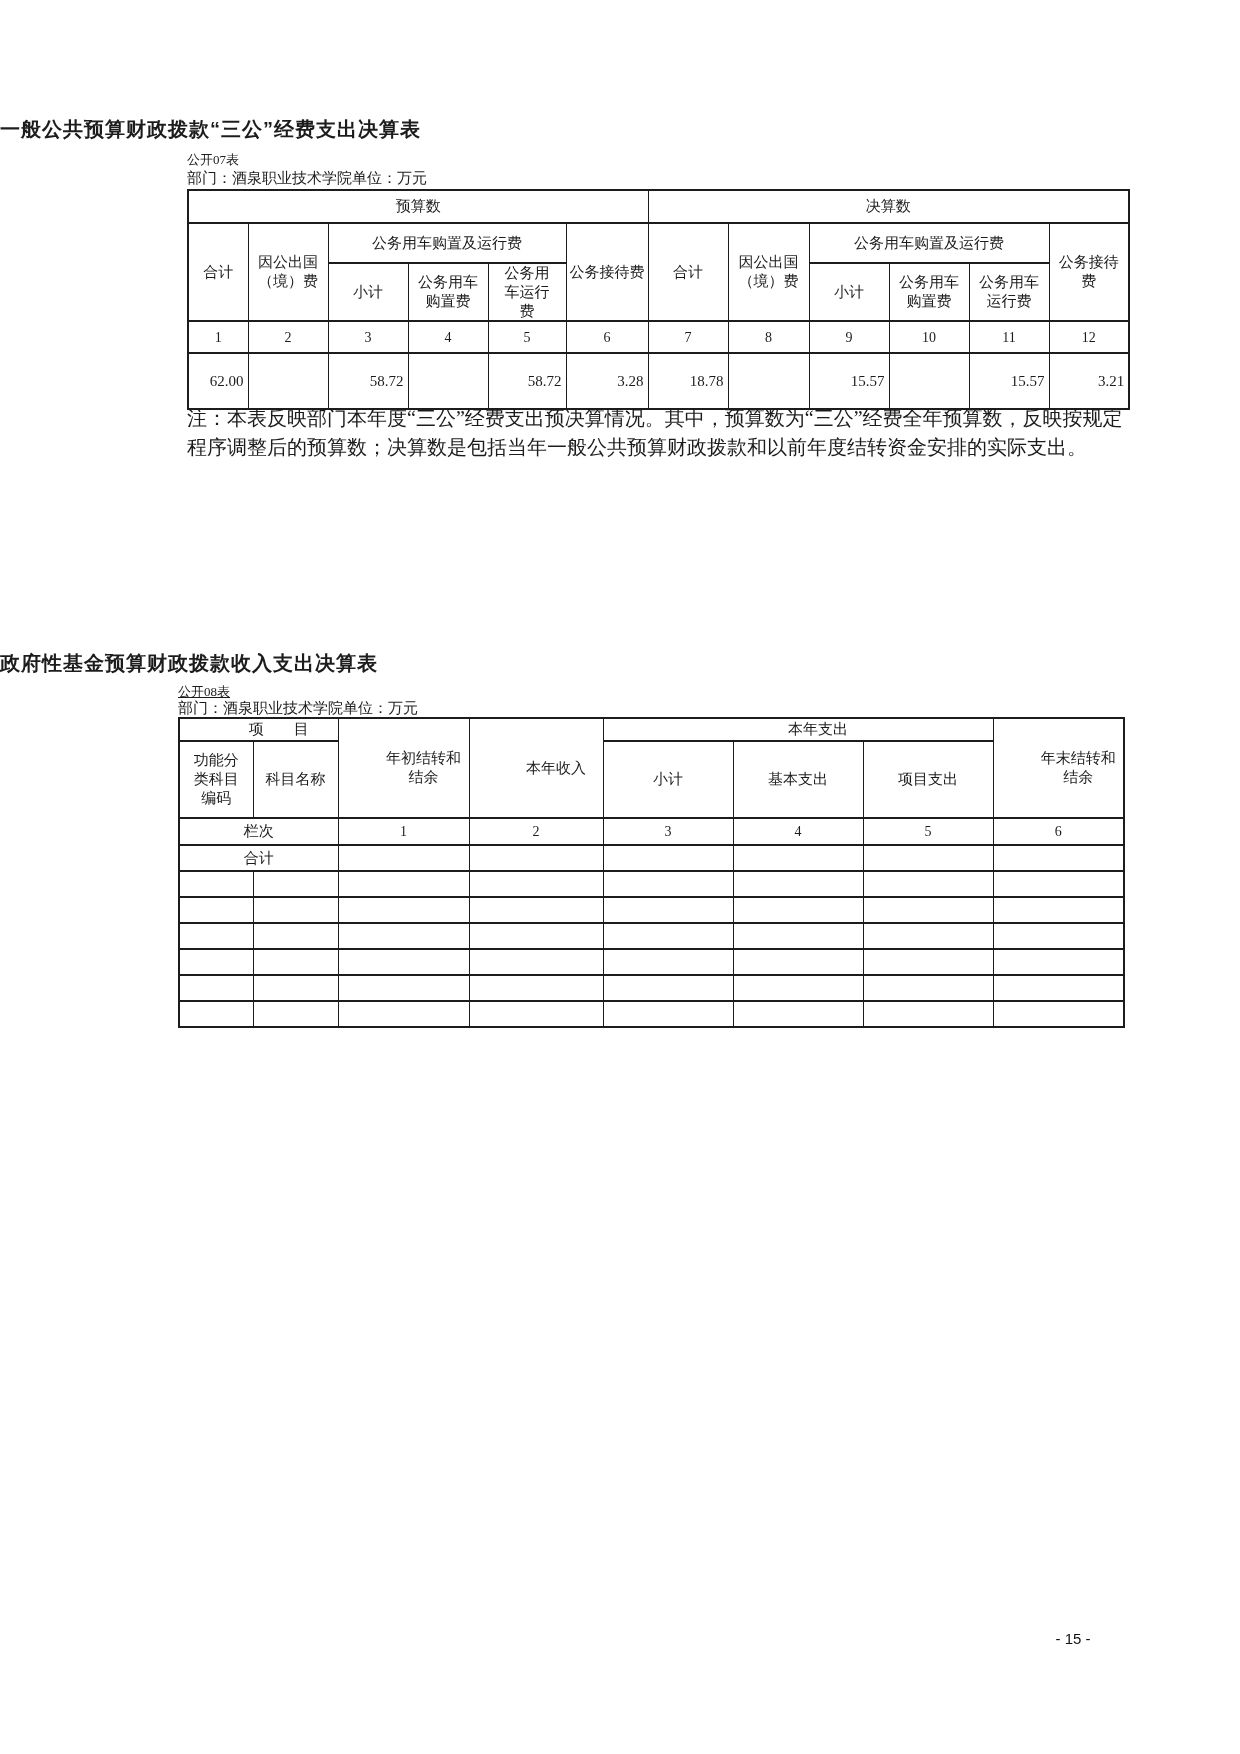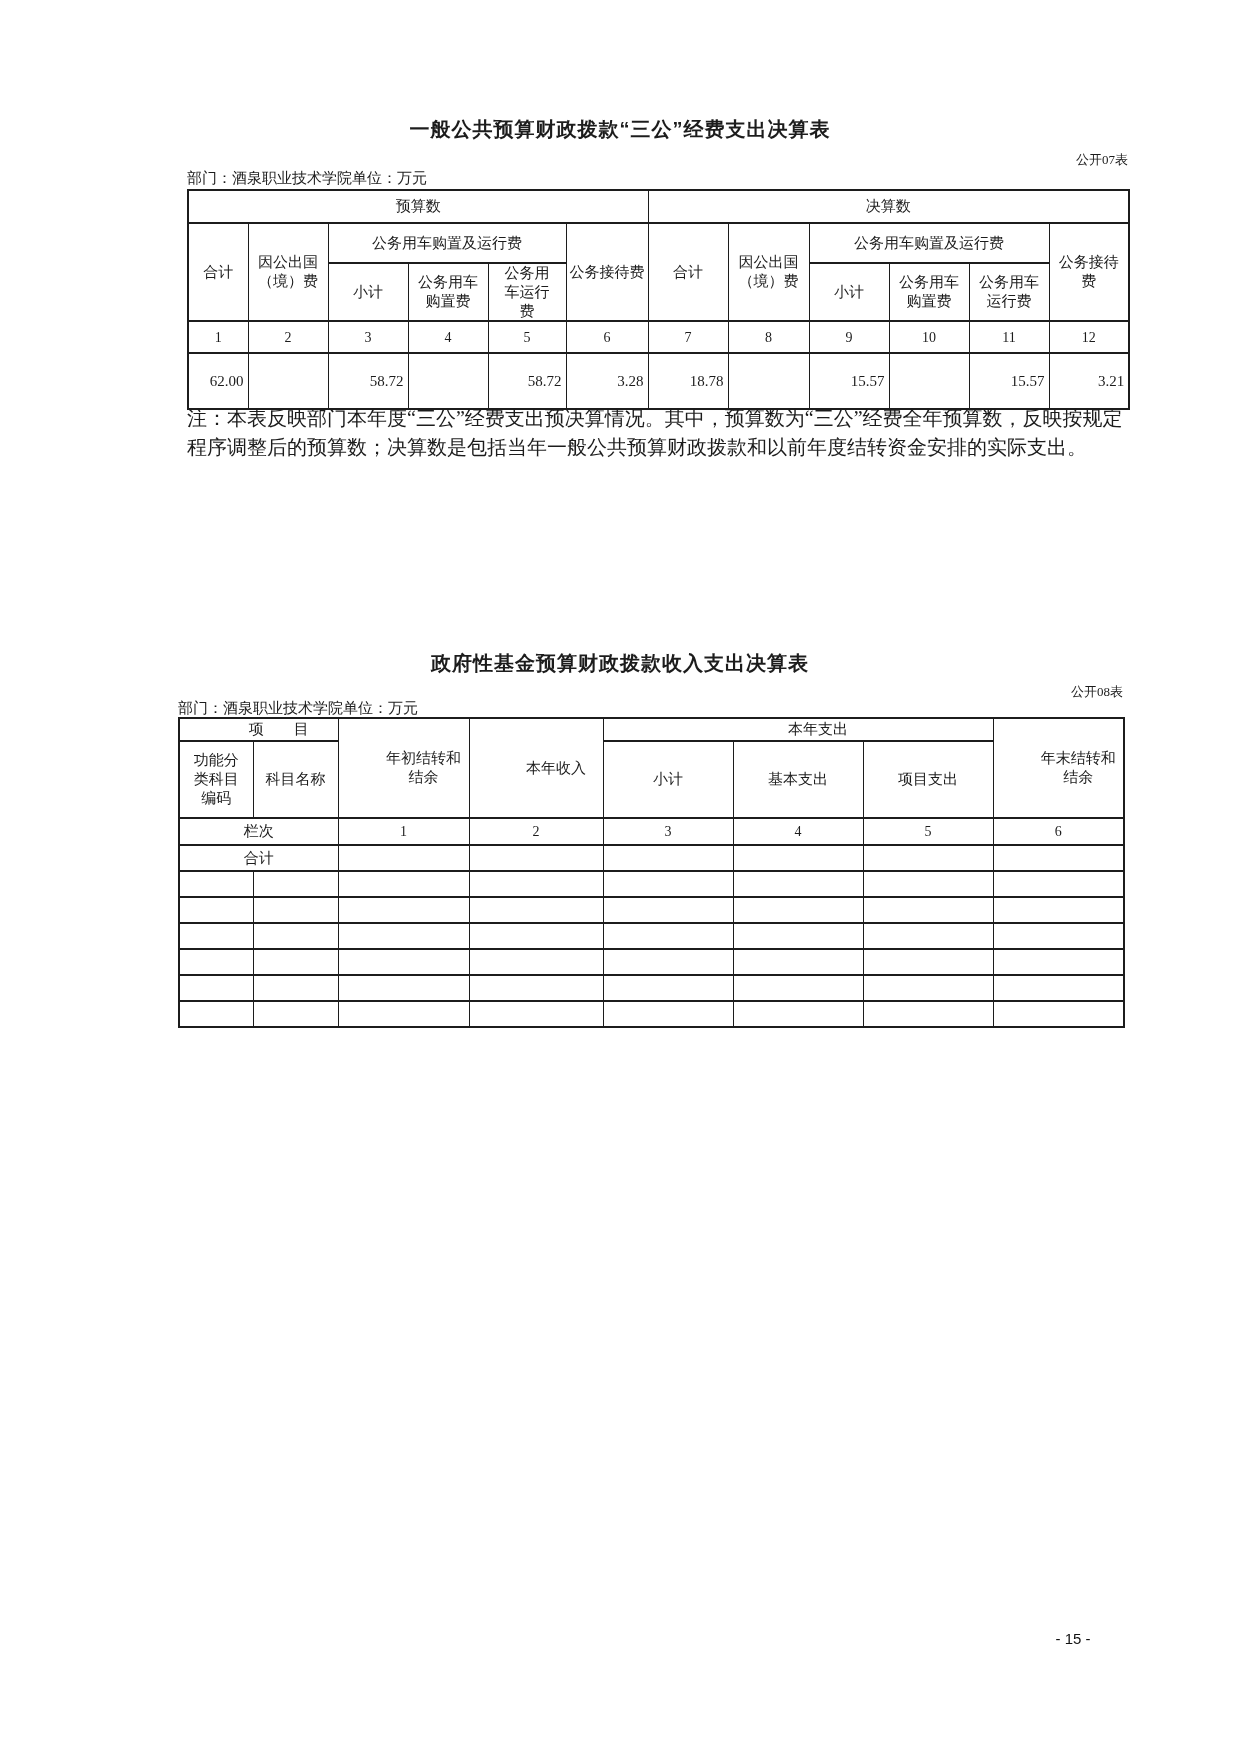--- a/index.html
+++ b/index.html
@@ -1,29 +1,29 @@
 <!DOCTYPE html>
 <html><head>
 <meta charset="utf-8">
 <style>
   html,body { margin:0; padding:0; background:#ffffff; }
   .sheet {
     position:relative; width:1240px; height:1754px; background:#ffffff;
     font-family:"Liberation Serif", serif; color:#1c1c1c; overflow:hidden;
   }
   .doc-title {
-    position:absolute; left:0; width:100%; text-align:center;
+    position:absolute; left:0; width:100%; text-align:left;
     font-family:"Liberation Sans", sans-serif; font-weight:bold;
     font-size:20px; letter-spacing:1px;
   }
   #title1 { top:116px; }
   #title2 { top:650px; }
-  .sheet-label { position:absolute; font-size:13px; text-align:right; }
+  .sheet-label { position:absolute; font-size:13px; }
   #sheet-label1 { top:151px; left:187px; width:941px; }
-  #sheet-label2 { top:683px; left:178px; width:945px; }
+  #sheet-label2 { top:683px; left:178px; width:945px;text-decoration:underline; }
   .meta-row { position:absolute; display:flex; font-size:15px; }
   #meta1 { top:169px; left:187px; width:941px; }
   #meta2 { top:699px; left:178px; width:945px; }
   table { position:absolute; border-collapse:collapse; table-layout:fixed; background:#fff; }
   #table1 { top:189px; left:187px; width:941px; border:2px solid #1c1c1c; }
   #table2 { top:717px; left:178px; width:945px; border:2px solid #1c1c1c; }
   td {
     border:1px solid #1c1c1c; border-bottom-width:2px;
     text-align:center; vertical-align:middle;
     font-size:15px; line-height:1.25; padding:0 2px; overflow:hidden;

